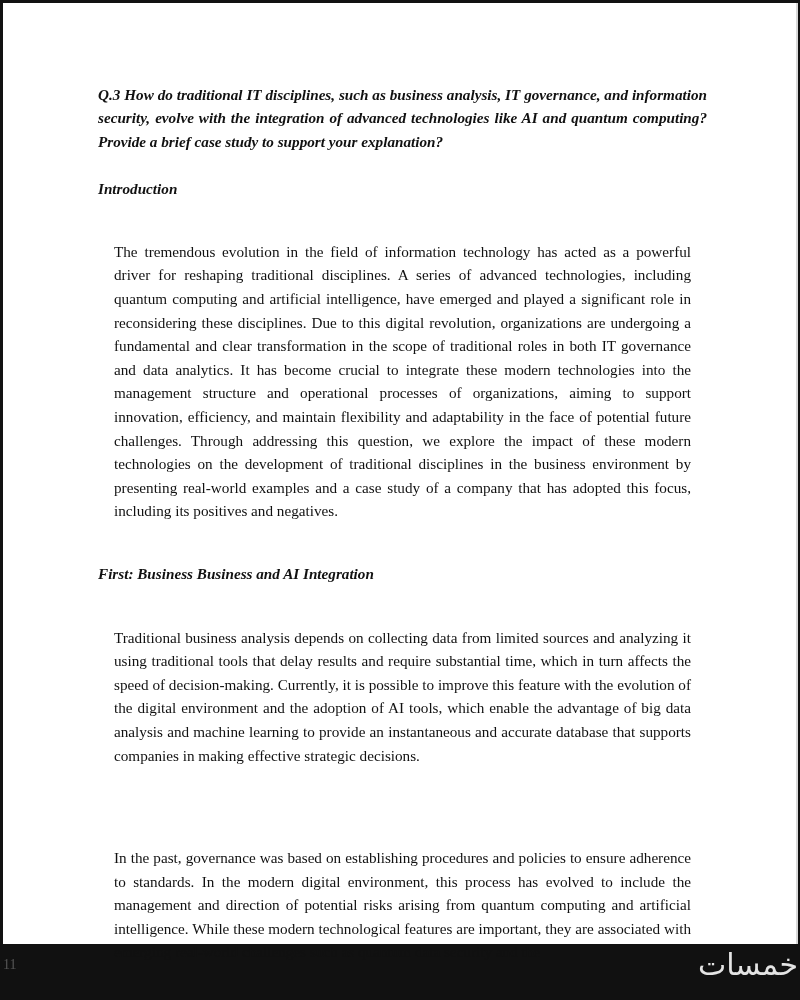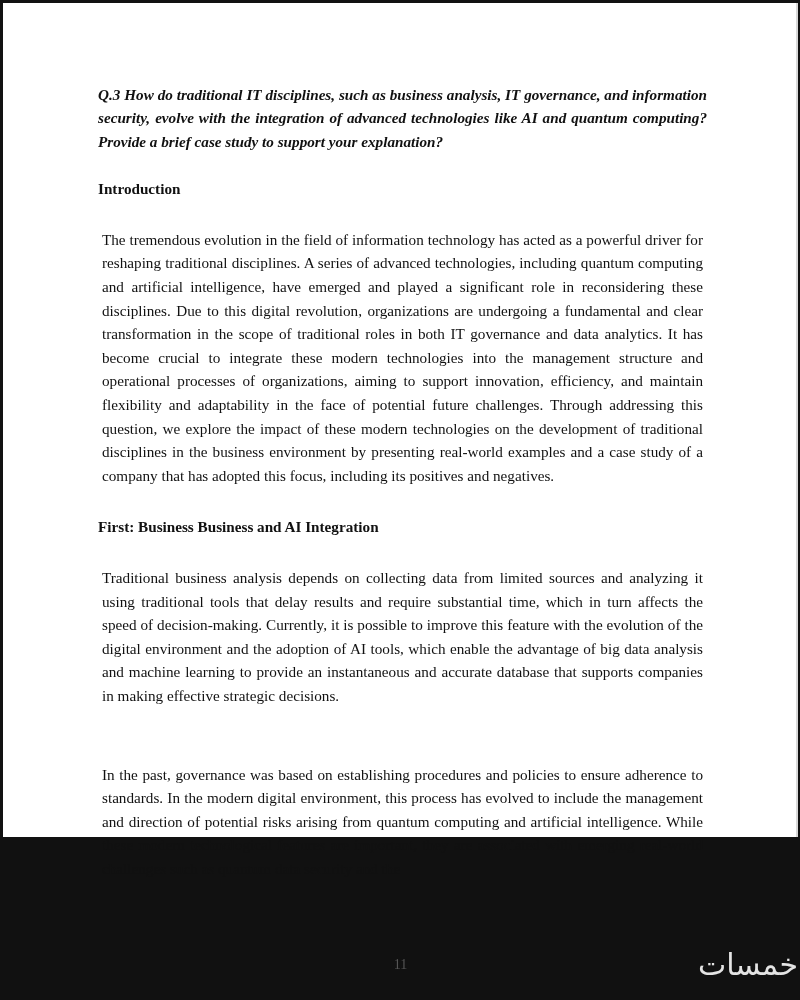--- a/index.html
+++ b/index.html
@@ -11,21 +11,21 @@
       width: 800px;
       height: 1000px;
       position: relative;
       overflow: hidden;
     }
     .page {
       position: absolute;
       left: 3px;
       top: 3px;
       width: 795px;
-      height: 834px;
+      height: 941px;
       background: #ffffff;
       border-right: 2px solid #d8d8d8;
       box-sizing: border-box;
     }
     .content {
       position: absolute;
       left: 95px;
       top: 80px;
       width: 609px;
       font-family: "Liberation Serif", serif;
@@ -35,33 +35,34 @@
     }
     .question {
       font-weight: bold;
       font-style: italic;
       text-align: justify;
       margin: 0;
       line-height: 23.4px;
     }
     .heading {
       font-weight: bold;
+      font-style: italic;
       margin: 0;
     }
     .para {
       text-align: justify;
-      margin: 4px;
+      margin: 16px;
     }
     .gap-lg { height: 23.5px; }
     .footer-num {
       position: absolute;
       left: 0;
       width: 795px;
       top: 954px;
-      text-align: center;
+      text-align: left;
       font-family: "Liberation Serif", serif;
       font-size: 14px;
       color: #555;
       z-index: 2;
     }
     .watermark {
       position: absolute;
       left: 0;
       width: 795px;
       top: 944px;

